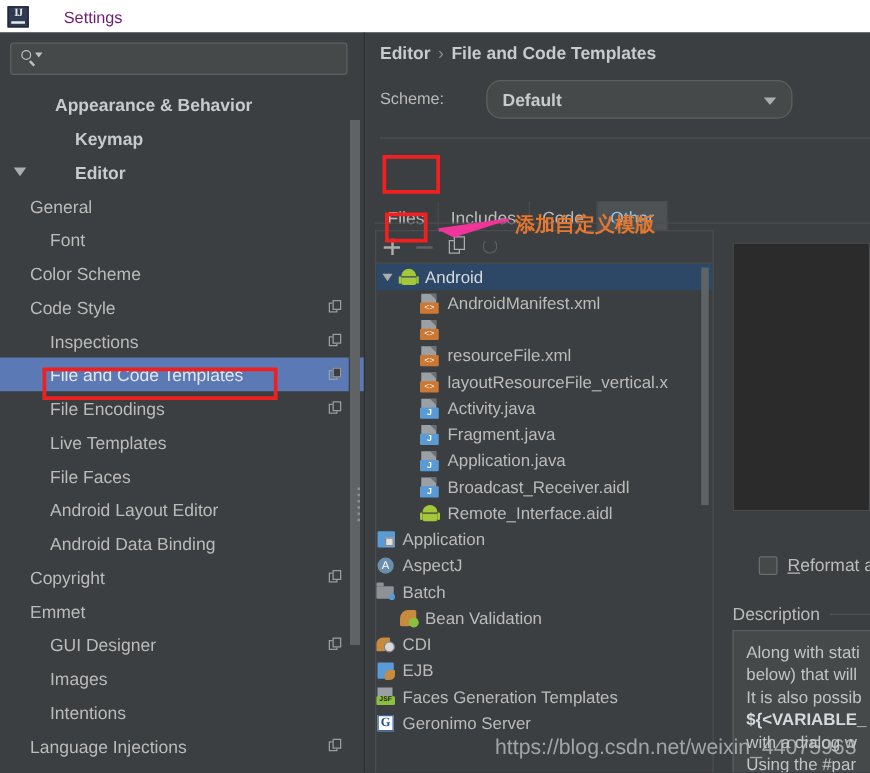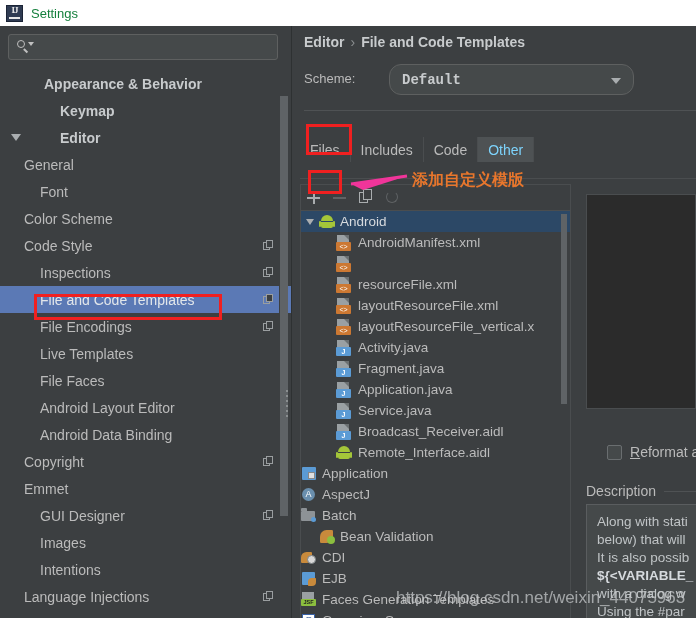--- a/index.html
+++ b/index.html
@@ -24,21 +24,21 @@
   }
   .tb-icon:before{
     content:"IJ";position:absolute;left:0;right:0;top:-1px;
     font-size:9px;font-weight:bold;color:#e8e8e8;text-align:center;
     font-family:"Liberation Serif",serif;letter-spacing:-1px;
   }
   .tb-icon:after{
     content:"";position:absolute;left:2px;right:2px;bottom:2px;height:2px;
     background:#e8e8e8;
   }
-  .tb-title{font-size:13px;color:#15803d;font-family:"Liberation Sans",sans-serif;}
+  .tb-title{font-size:13px;color:#701a75;font-family:"Liberation Sans",sans-serif;margin-left:20px;}
 
   
   .sidebar{
     position:absolute;left:0;top:26px;width:292px;height:592px;
     background:#3c3f41;overflow:hidden;
   }
   .search-wrap{position:absolute;left:8px;top:8px;width:270px;height:26px;}
   .search-box{
     width:100%;height:100%;box-sizing:border-box;
     background:#45494a;border:1px solid #5e6060;border-radius:3px;
@@ -120,34 +120,33 @@
   .bc-sep{color:#8b8f91;font-weight:normal;margin:0 6px;}
 
   .scheme-row{position:absolute;left:12px;top:38px;width:380px;height:32px;}
   .scheme-label{
     position:absolute;left:0;top:7px;font-size:13px;color:#bbbbbb;
   }
   .scheme-combo{
     position:absolute;left:85px;top:0;width:245px;height:31px;
     background:#45494a;border:1px solid #5e6060;border-radius:12px;
     box-sizing:border-box;
-    font-family:Liberation Mono, monospace;
   }
   .scheme-value{
     position:absolute;left:12px;top:7px;font-size:14px;font-weight:bold;color:#c8cbcd;
   }
   .scheme-caret{
     position:absolute;right:12px;top:13px;width:0;height:0;
     border-left:5px solid transparent;border-right:5px solid transparent;
     border-top:6px solid #a9adaf;
   }
 
   .hr{position:absolute;left:12px;top:84px;width:392px;height:1px;background:#4f5254;}
 
-  .tabs{position:absolute;left:8px;top:111px;height:25px;display:flex;}
+  .tabs{position:absolute;left:8px;top:135px;height:25px;display:flex;}
   .tab{
     height:25px;box-sizing:border-box;padding:0 10px;
     display:flex;align-items:center;font-size:14px;color:#bbbbbb;
     background:#3c3f41;border-right:1px solid #4a4d4f;
     white-space:nowrap;
   }
   .tab.active{background:#4e5254;color:#7dd3fc;}
   .tabs-underline{
     position:absolute;left:8px;top:152px;width:396px;height:1px;background:#4a4d4f;
   }
@@ -528,27 +527,20 @@
               <span class="ic-page"></span>
               <span class="ic-xml">&lt;&gt;</span>
             </span>
             <span class="flabel">resourceFile.xml</span>
           </div>
           <div class="frow fchild">
             <span class="fico">
               <span class="ic-page"></span>
               <span class="ic-xml">&lt;&gt;</span>
             </span>
-            <span class="flabel">layoutResourceFile.xml</span>
-          </div>
-          <div class="frow fchild">
-            <span class="fico">
-              <span class="ic-page"></span>
-              <span class="ic-xml">&lt;&gt;</span>
-            </span>
             <span class="flabel">layoutResourceFile_vertical.x</span>
           </div>
           <div class="frow fchild">
             <span class="fico">
               <span class="ic-page"></span>
               <span class="ic-java">J</span>
             </span>
             <span class="flabel">Activity.java</span>
           </div>
           <div class="frow fchild">
@@ -557,27 +549,20 @@
               <span class="ic-java">J</span>
             </span>
             <span class="flabel">Fragment.java</span>
           </div>
           <div class="frow fchild">
             <span class="fico">
               <span class="ic-page"></span>
               <span class="ic-java">J</span>
             </span>
             <span class="flabel">Application.java</span>
-          </div>
-          <div class="frow fchild">
-            <span class="fico">
-              <span class="ic-page"></span>
-              <span class="ic-java">J</span>
-            </span>
-            <span class="flabel">Service.java</span>
           </div>
           <div class="frow fchild">
             <span class="fico">
               <span class="ic-page"></span>
               <span class="ic-java">J</span>
             </span>
             <span class="flabel">Broadcast_Receiver.aidl</span>
           </div>
           <div class="frow fchild">
             <span class="fico">

